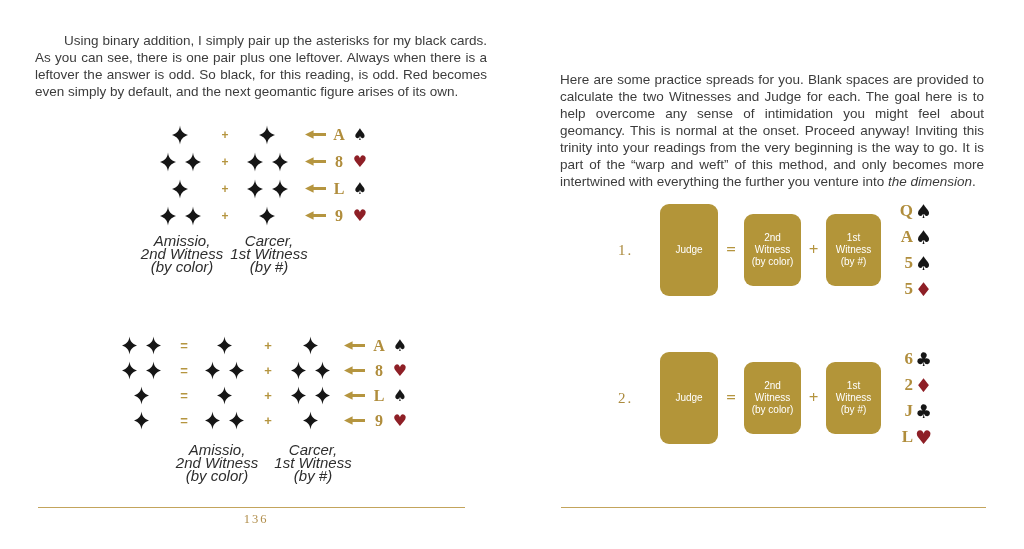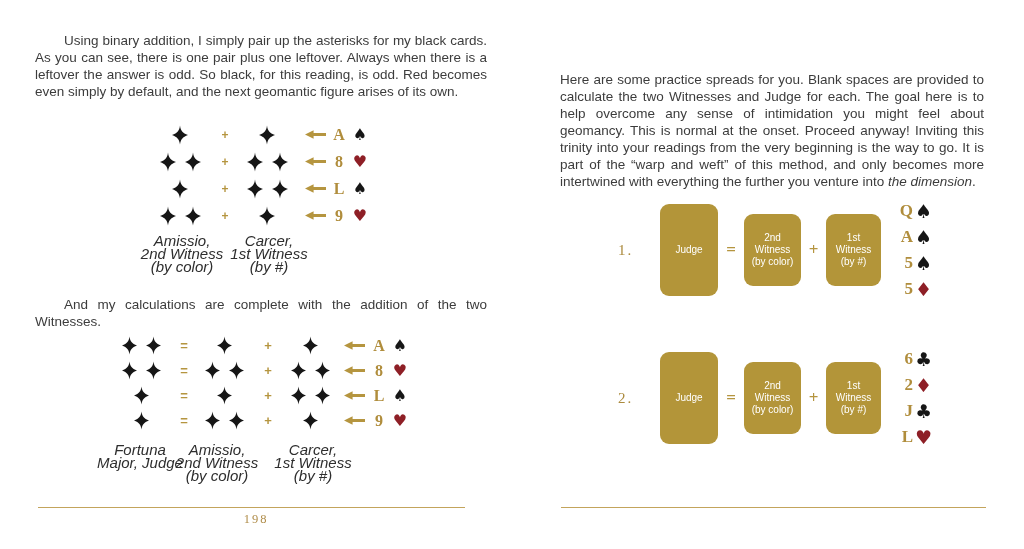--- a/index.html
+++ b/index.html
@@ -179,21 +179,20 @@
       <span>Amissio,</span>
       <span>2nd Witness</span>
       <span>(by color)</span>
     </div>
     <div class="caption" style="left:223px;top:234px;">
       <span>Carcer,</span>
       <span>1st Witness</span>
       <span>(by #)</span>
     </div>
 
-    <div class="body-par indent" style="left:35px;top:296px;width:452px;">And my calculations are complete with the addition of the two Witnesses.</div>
 
     <div class="dgm" id="diagram2" style="left:106px;top:333px;">
 
       <div class="dgm-row">
         <div class="cell stars c-j">
             <svg class="star-svg" viewBox="0 0 20 24">
               <path d="M10 0 C10.9 6.8 13.1 9.1 20 12 C13.1 14.9 10.9 17.2 10 24 C9.1 17.2 6.9 14.9 0 12 C6.9 9.1 9.1 6.8 10 0 Z"></path>
             </svg>
             <svg class="star-svg" viewBox="0 0 20 24">
               <path d="M10 0 C10.9 6.8 13.1 9.1 20 12 C13.1 14.9 10.9 17.2 10 24 C9.1 17.2 6.9 14.9 0 12 C6.9 9.1 9.1 6.8 10 0 Z"></path>
@@ -310,38 +309,33 @@
         <div class="cell c-ar">
             <svg class="arrow-svg" viewBox="0 0 22 9">
               <path d="M0 4.5 L9 0 L9 3 L22 3 L22 6 L9 6 L9 9 Z"></path>
             </svg>
           </div>
         <div class="cell rank c-rk">9</div>
         <div class="cell suit c-st suit-red">♥</div>
       </div>
     </div>
 
-    <div class="caption" style="left:94px;top:443px;">
-      <span>Fortuna</span>
-      <span>Major, Judge</span>
-      <span></span>
-    </div>
     <div class="caption" style="left:171px;top:443px;">
       <span>Amissio,</span>
       <span>2nd Witness</span>
       <span>(by color)</span>
     </div>
     <div class="caption" style="left:267px;top:443px;">
       <span>Carcer,</span>
       <span>1st Witness</span>
       <span>(by #)</span>
     </div>
 
     <div class="rule" style="left:38px;width:427px;"></div>
-    <div class="pageno">198</div>
+    <div class="pageno">136</div>
   </div>
 
   <div class="page" id="page-right">
 
 
     <div class="body-par" style="left:48px;top:71px;width:424px;"><span>Here are some practice spreads for you. Blank spaces are provided to calculate the two Witnesses and Judge for each. The goal here is to help overcome any sense of intimidation you might feel about geomancy. This is normal at the onset. Proceed anyway! Inviting this trinity into your readings from the very beginning is the way to go. It is part of the “warp and weft” of this method, and only becomes more intertwined with everything the further you venture into </span><span class="em">the dimension</span><span>.</span></div>
 
     <div class="spread" style="top:200px;">
       <div class="spread-number">1.</div>
       <div class="gold-box judge-box">

